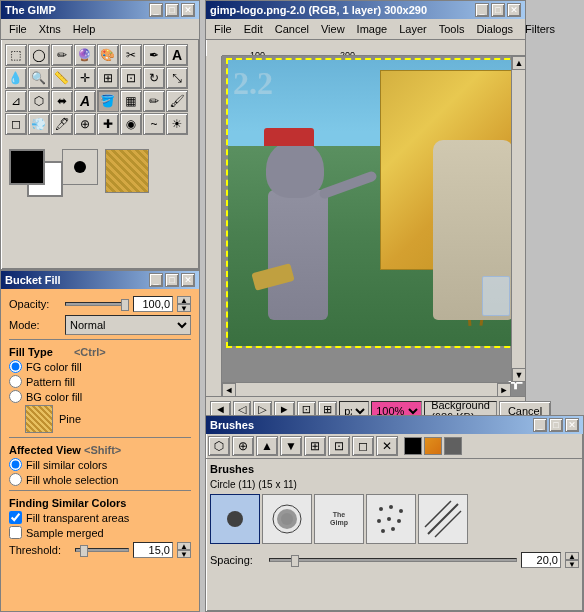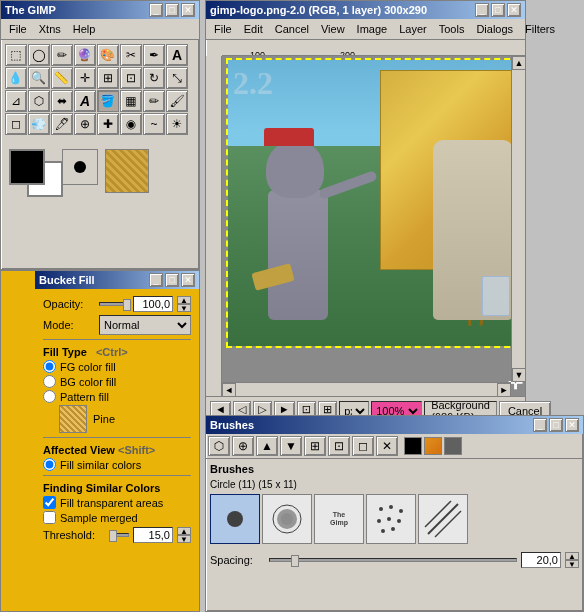--- a/index.html
+++ b/index.html
@@ -107,23 +107,22 @@
     .brush-dot {
       width: 12px; height: 12px;
       background: #000;
       border-radius: 50%;
     }
 
     
     #bucket-fill {
       position: absolute;
       left: 0; top: 270px; width: 200px; height: 342px;
-      background: #eab308;
-      border: 1px solid #808080;
-      padding-left: 34px;
+      background: #fdba74;
+      border: 1px solid #808080;
     }
     .panel-title-bar {
       background: linear-gradient(to right, #0a246a, #a6caf0);
       color: white;
       padding: 2px 4px;
       display: flex;
       align-items: center;
       justify-content: space-between;
       height: 18px;
     }
@@ -386,48 +385,52 @@
     <div class="slider-row">
       <label style="width:52px;">Mode:</label>
       <select style="flex:1;">
         <option>Normal</option>
       </select>
     </div>
     <div class="divider"></div>
 
     <div class="section-title">
       <span>Fill Type</span>
-      <span style="margin-left:6px;color:#606060;">&lt;Ctrl&gt;</span>
+      <span style="margin-left:18px;color:#606060;">&lt;Ctrl&gt;</span>
     </div>
     <div class="radio-row">
       <input type="radio" name="fill" id="fg" checked="" style="">
       <label for="fg">FG color fill</label>
     </div>
     <div class="radio-row">
+      <input type="radio" name="fill" id="pat" style="">
+      <label for="pat">Pattern fill</label>
+    </div>
+    <div class="radio-row">
       <input type="radio" name="fill" id="bg" style="">
       <label for="bg">BG color fill</label>
-    </div>
-    <div class="radio-row">
-      <input type="radio" name="fill" id="pat" style="">
-      <label for="pat">Pattern fill</label>
     </div>
 
     <div style="display:flex;align-items:center;gap:6px;margin:2px 0 2px 16px;">
       <div style="width:28px;height:28px;background:linear-gradient(45deg,#c09030 25%,#e8c060 25%,#e8c060 50%,#c09030 50%,#c09030 75%,#e8c060 75%);background-size:6px 6px;border:1px solid #808080;"></div>
       <span>Pine</span>
     </div>
     <div class="divider"></div>
 
     <div class="section-title">
       <span>Affected View</span>
       <span style="margin-left:0;color:#606060;">&lt;Shift&gt;</span>
     </div>
     <div class="radio-row">
       <input type="radio" name="area" id="sim" checked="" style="">
       <label for="sim">Fill similar colors</label>
+    </div>
+    <div class="radio-row">
+      <input type="radio" name="area" id="whole" style="">
+      <label for="whole">Fill whole selection</label>
     </div>
     <div class="divider"></div>
 
     <div class="section-title">Finding Similar Colors</div>
     <div class="radio-row">
       <input type="checkbox" id="trans" checked="" style="">
       <label for="trans">Fill transparent areas</label>
     </div>
     <div class="radio-row">
       <input type="checkbox" id="sample" style="">

